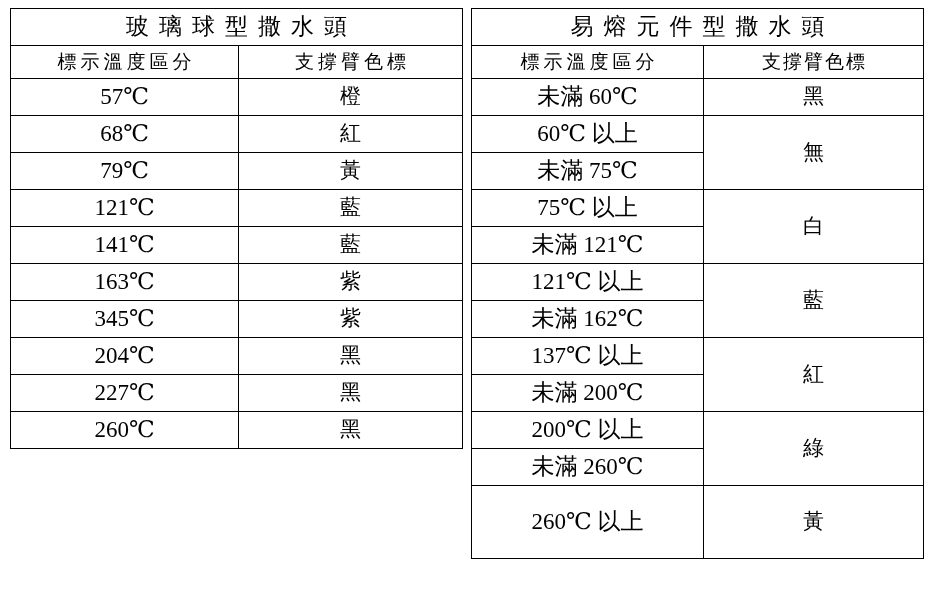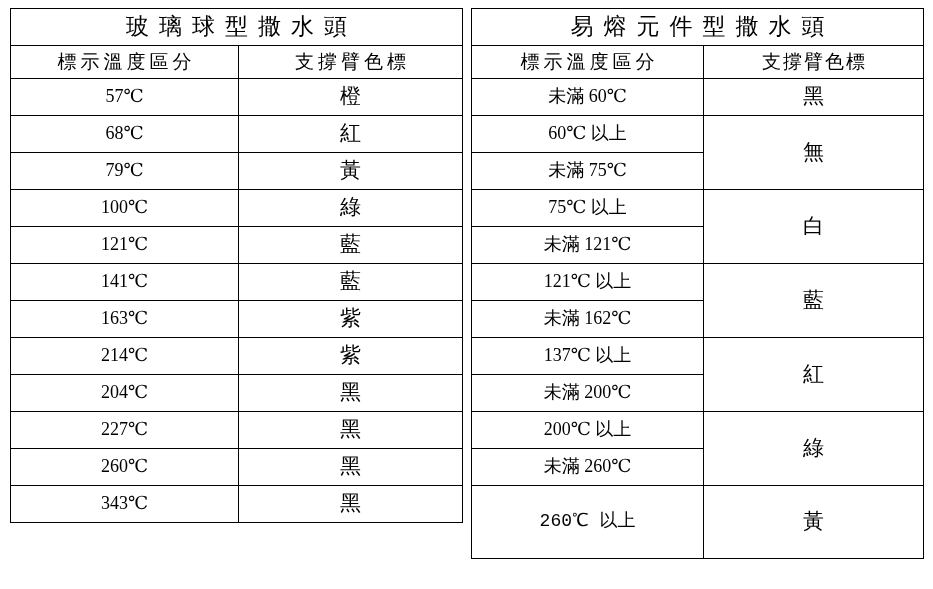--- a/index.html
+++ b/index.html
@@ -59,26 +59,25 @@
     font-size: 19px;
     height: 32px;
     letter-spacing: 4px;
     text-indent: 4px;
   }
   .sub-cell.tight {
     letter-spacing: 2px;
     text-indent: 2px;
   }
   .data-cell {
-    font-size: 18px;
+    font-size: 23px;
     height: 36px;
   }
   .data-cell.two-line {
     height: 72px;
-    font-family: Liberation Mono, monospace;
   }
   .color-cell {
     font-size: 21px;
   }
 </style>
 </head>
 <body>
 
 <div class="page">
   <div class="tables">
@@ -103,53 +102,45 @@
         </tr>
         <tr>
           <td class="data-cell">68℃</td>
           <td class="data-cell color-cell">紅</td>
         </tr>
         <tr>
           <td class="data-cell">79℃</td>
           <td class="data-cell color-cell">黃</td>
         </tr>
         <tr>
-          <td class="data-cell">100℃</td>
-          <td class="data-cell color-cell">綠</td>
-        </tr>
-        <tr>
           <td class="data-cell">121℃</td>
           <td class="data-cell color-cell">藍</td>
         </tr>
         <tr>
           <td class="data-cell">141℃</td>
           <td class="data-cell color-cell">藍</td>
         </tr>
         <tr>
           <td class="data-cell">163℃</td>
           <td class="data-cell color-cell">紫</td>
         </tr>
         <tr>
-          <td class="data-cell">214℃</td>
+          <td class="data-cell">345℃</td>
           <td class="data-cell color-cell">紫</td>
         </tr>
         <tr>
           <td class="data-cell">204℃</td>
           <td class="data-cell color-cell">黑</td>
         </tr>
         <tr>
           <td class="data-cell">227℃</td>
           <td class="data-cell color-cell">黑</td>
         </tr>
         <tr>
           <td class="data-cell">260℃</td>
-          <td class="data-cell color-cell">黑</td>
-        </tr>
-        <tr>
-          <td class="data-cell">343℃</td>
           <td class="data-cell color-cell">黑</td>
         </tr>
       </tbody>
     </table>
 
     <table class="tbl right-tbl">
       <colgroup>
           <col class="c1">
           <col class="c2">
         </colgroup>

